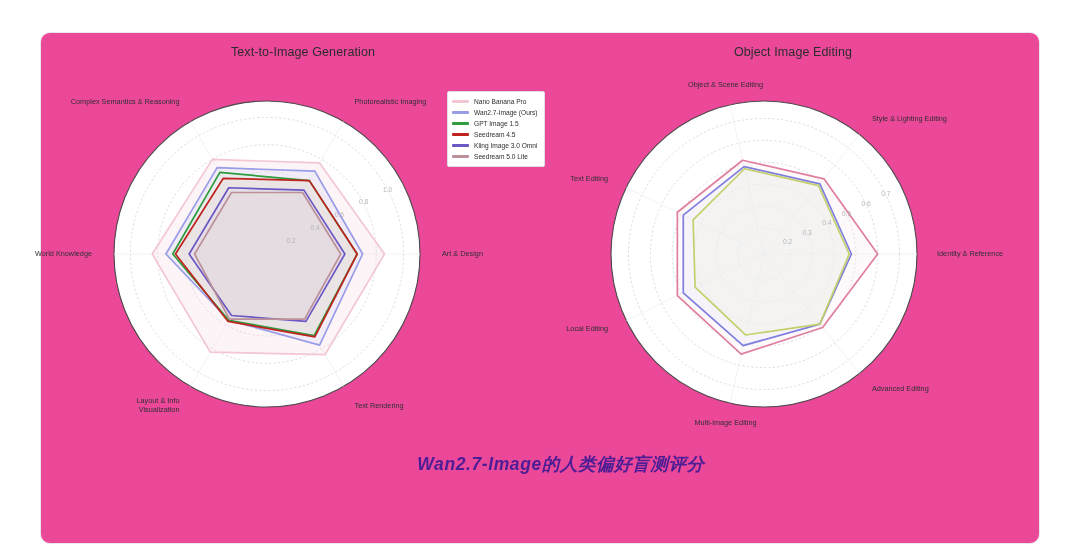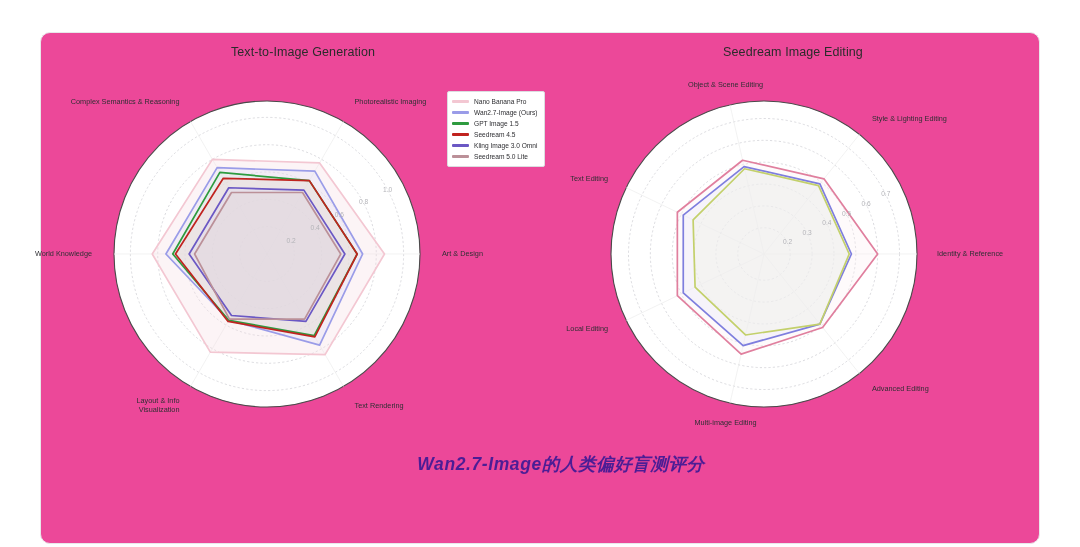--- a/index.html
+++ b/index.html
@@ -128,21 +128,21 @@
             <div class="legend-text">Kling Image 3.0 Omni</div>
           </div>
           <div class="legend-row">
             <div class="legend-swatch" style="background: rgb(187, 144, 152);"></div>
             <div class="legend-text">Seedream 5.0 Lite</div>
           </div>
         </div>
     </div>
 
     <div class="chart-wrap chart-right">
-      <div class="chart-title">Seedream Image Editing</div>
+      <div class="chart-title">Object Image Editing</div>
       <svg id="svg-right" width="500" height="400">
           <circle cx="223" cy="221" r="153" fill="#ffffff" stroke="#4a4a4a" stroke-width="1.1"></circle>
           <circle cx="223" cy="221" r="26.228571428571428" fill="none" stroke="#bfbfc6" stroke-width="0.55" stroke-dasharray="2.2 2.2"></circle>
           <circle cx="223" cy="221" r="48.085714285714275" fill="none" stroke="#bfbfc6" stroke-width="0.55" stroke-dasharray="2.2 2.2"></circle>
           <circle cx="223" cy="221" r="69.94285714285714" fill="none" stroke="#bfbfc6" stroke-width="0.55" stroke-dasharray="2.2 2.2"></circle>
           <circle cx="223" cy="221" r="91.79999999999998" fill="none" stroke="#bfbfc6" stroke-width="0.55" stroke-dasharray="2.2 2.2"></circle>
           <circle cx="223" cy="221" r="113.65714285714284" fill="none" stroke="#bfbfc6" stroke-width="0.55" stroke-dasharray="2.2 2.2"></circle>
           <circle cx="223" cy="221" r="135.5142857142857" fill="none" stroke="#bfbfc6" stroke-width="0.55" stroke-dasharray="2.2 2.2"></circle>
           <line x1="223" y1="221" x2="376" y2="221" stroke="#ececed" stroke-width="0.7"></line>
           <line x1="223" y1="221" x2="318.3939396843862" y2="101.37978318239144" stroke="#ececed" stroke-width="0.7"></line>

